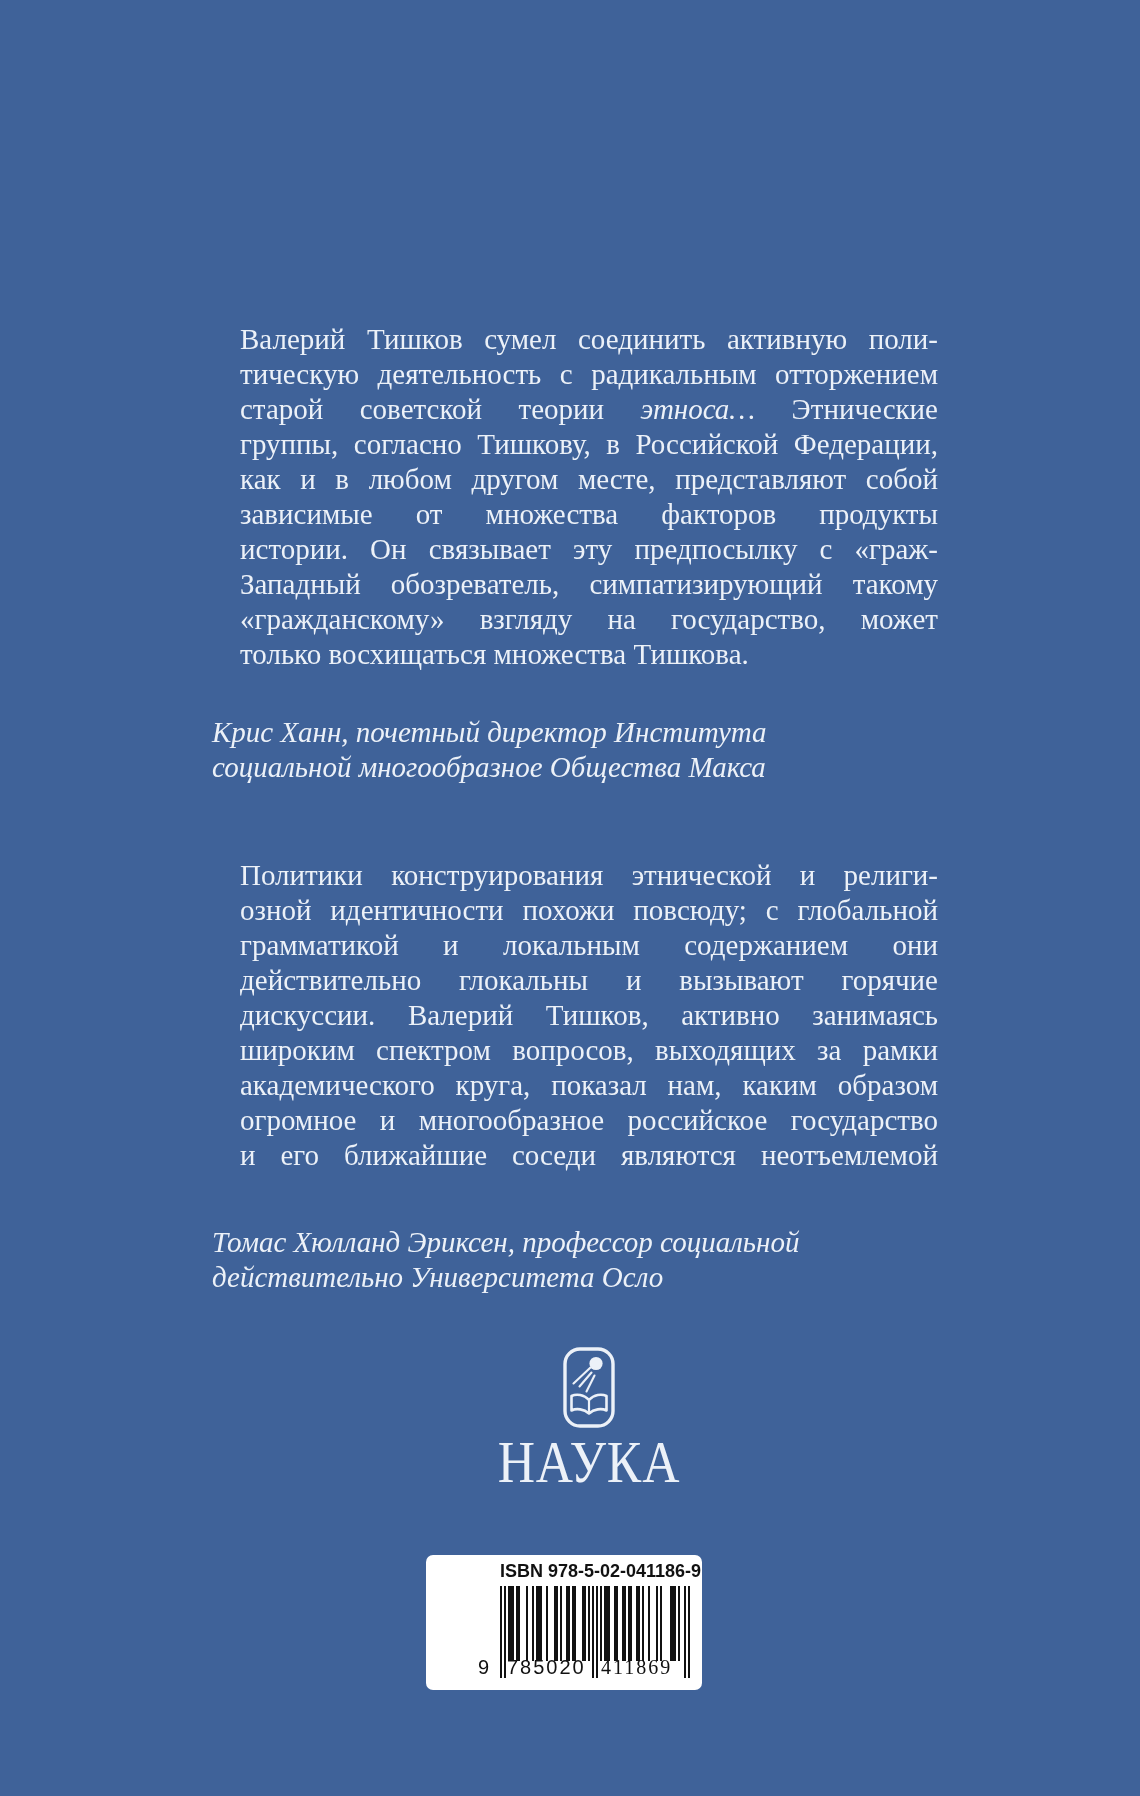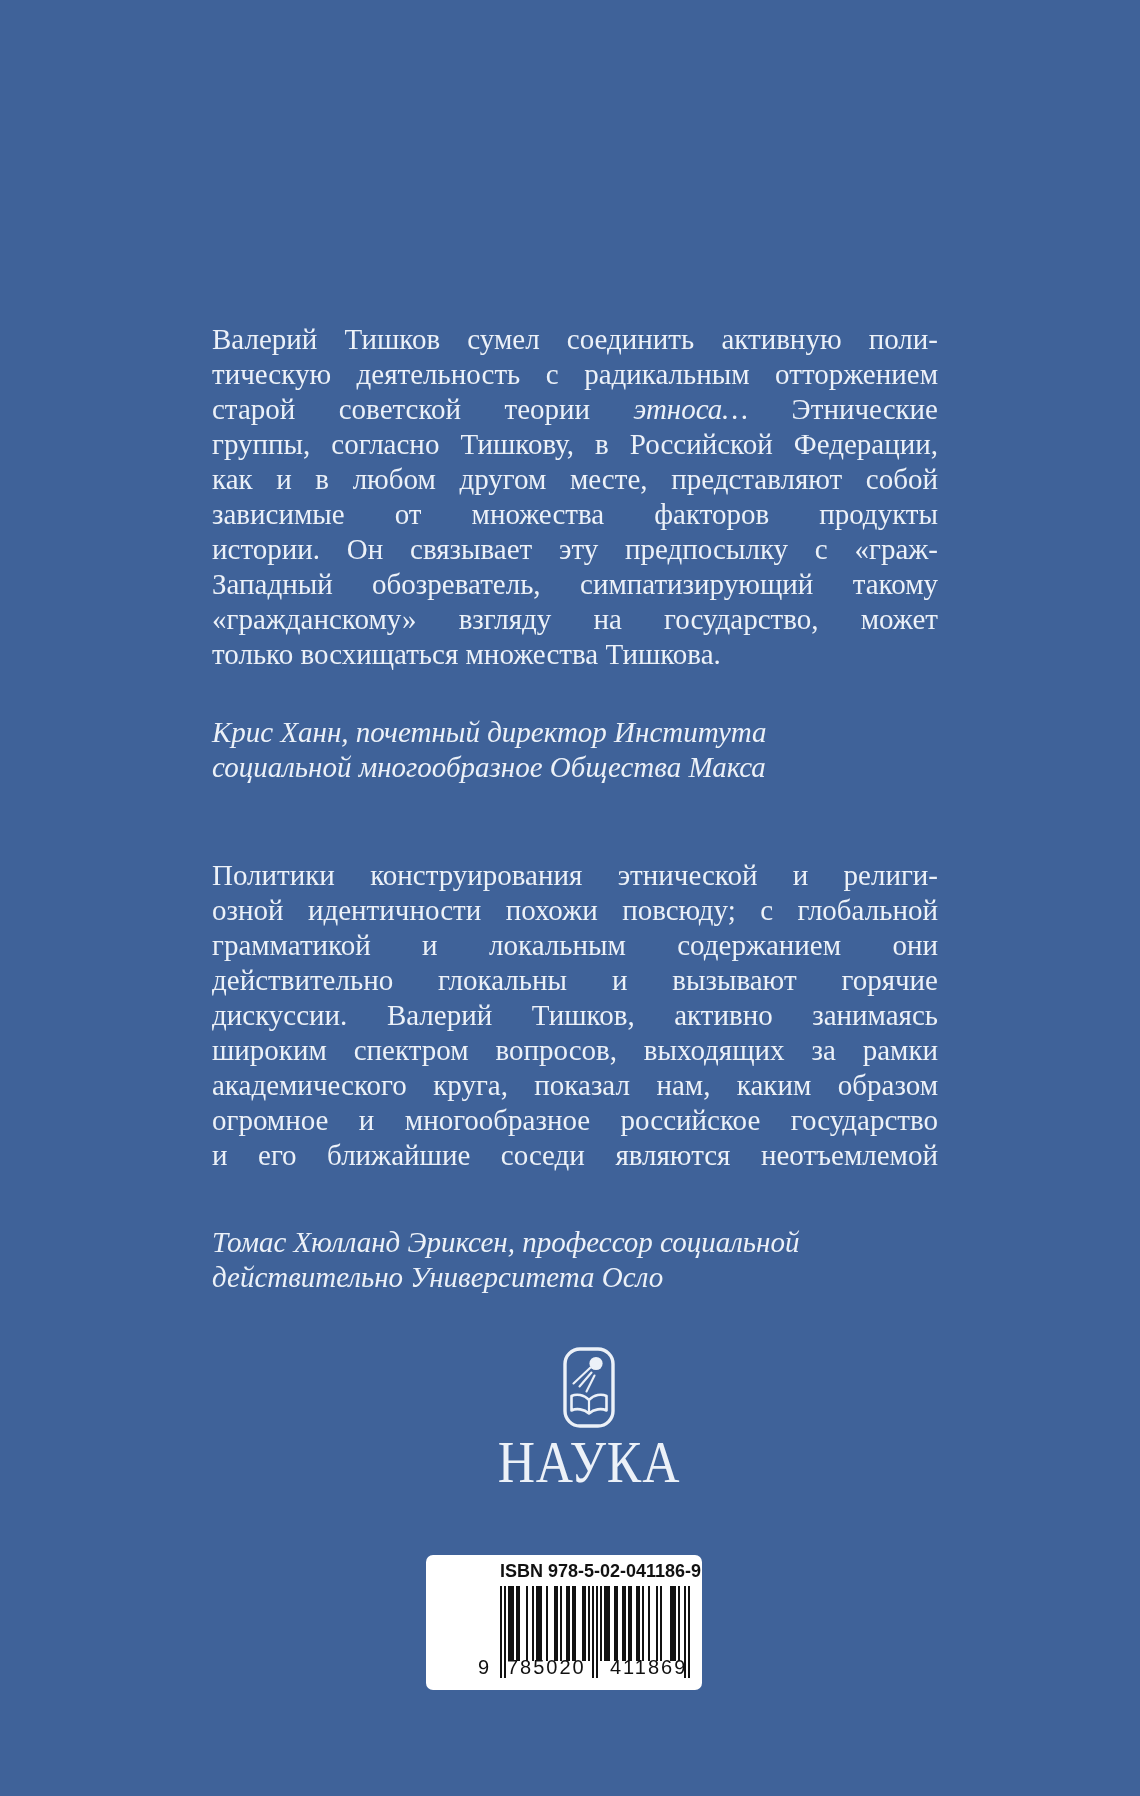--- a/index.html
+++ b/index.html
@@ -11,21 +11,21 @@
   html, body { margin: 0; padding: 0; background: var(--bg); }
   body {
     width: 1140px; height: 1796px; position: relative; overflow: hidden;
     font-family: "Liberation Serif", "DejaVu Serif", serif;
     color: var(--ink);
   }
   .quote {
     position: absolute; left: 212px; width: 726px;
     font-size: 29px; line-height: 35px; color: var(--ink);
   }
-  .qline { text-align: justify; text-align-last: justify; }
+  .qline { text-align: justify; text-align-last: justify; margin-left: 28px; }
   .qline.last { text-align-last: left; }
   .qline em { font-style: italic; }
   .attr {
     position: absolute; left: 212px; width: 726px;
     font-size: 29px; line-height: 35px; font-style: italic;
     color: var(--ink);
   }
   .aline { text-align: left; }
   #quote1 { top: 322px; }
   #attr1  { top: 715px; }
@@ -63,21 +63,21 @@
   .ean .lead {
     position: absolute; left: -22px; top: 70px;
     font-family: "Liberation Sans", sans-serif; font-size: 20px; color: var(--bc-ink);
   }
   .dg {
     position: absolute; top: 70px; height: 24px; background: var(--bc-bg);
     font-family: "Liberation Sans", sans-serif; font-size: 20px;
     letter-spacing: 2px; text-align: left; color: var(--bc-ink); white-space: nowrap;
   }
   .dg1 { left: 7px;   width: 82px; }
-  .dg2 { left: 110px; width: 82px; }
+  .dg2 { left: 101px; width: 82px; font-family: Liberation Serif, serif; }
 </style>
 </head>
 <body>
 
 <section id="quote1" class="quote">
     <div class="qline"><span>Валерий Тишков сумел соединить активную поли-</span></div>
     <div class="qline"><span>тическую деятельность с радикальным отторжением</span></div>
     <div class="qline"><span>старой советской теории </span><em>этноса…</em><span> Этнические</span></div>
     <div class="qline"><span>группы, согласно Тишкову, в Российской Федерации,</span></div>
     <div class="qline"><span>как и в любом другом месте, представляют собой</span></div>

